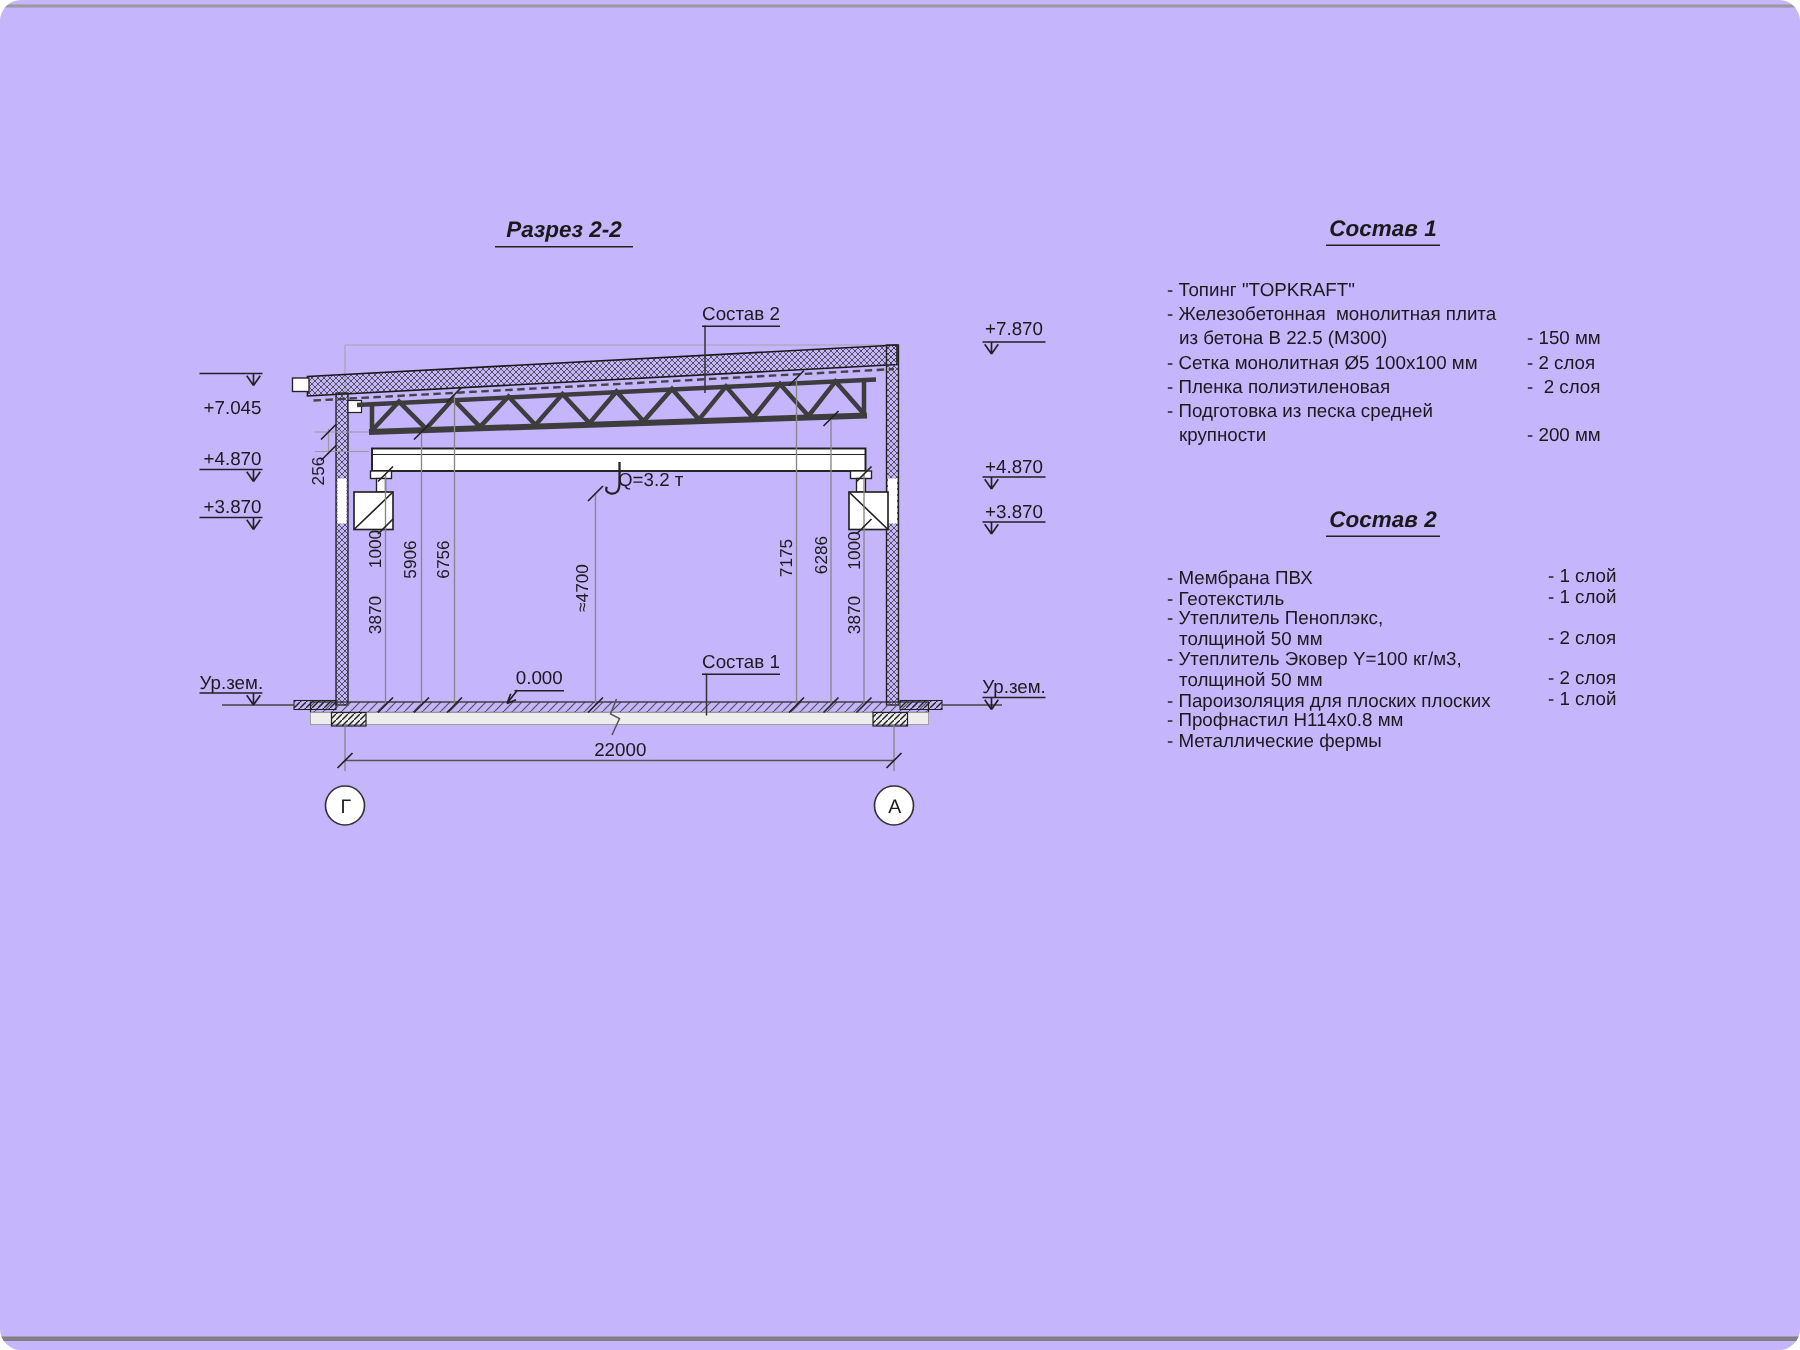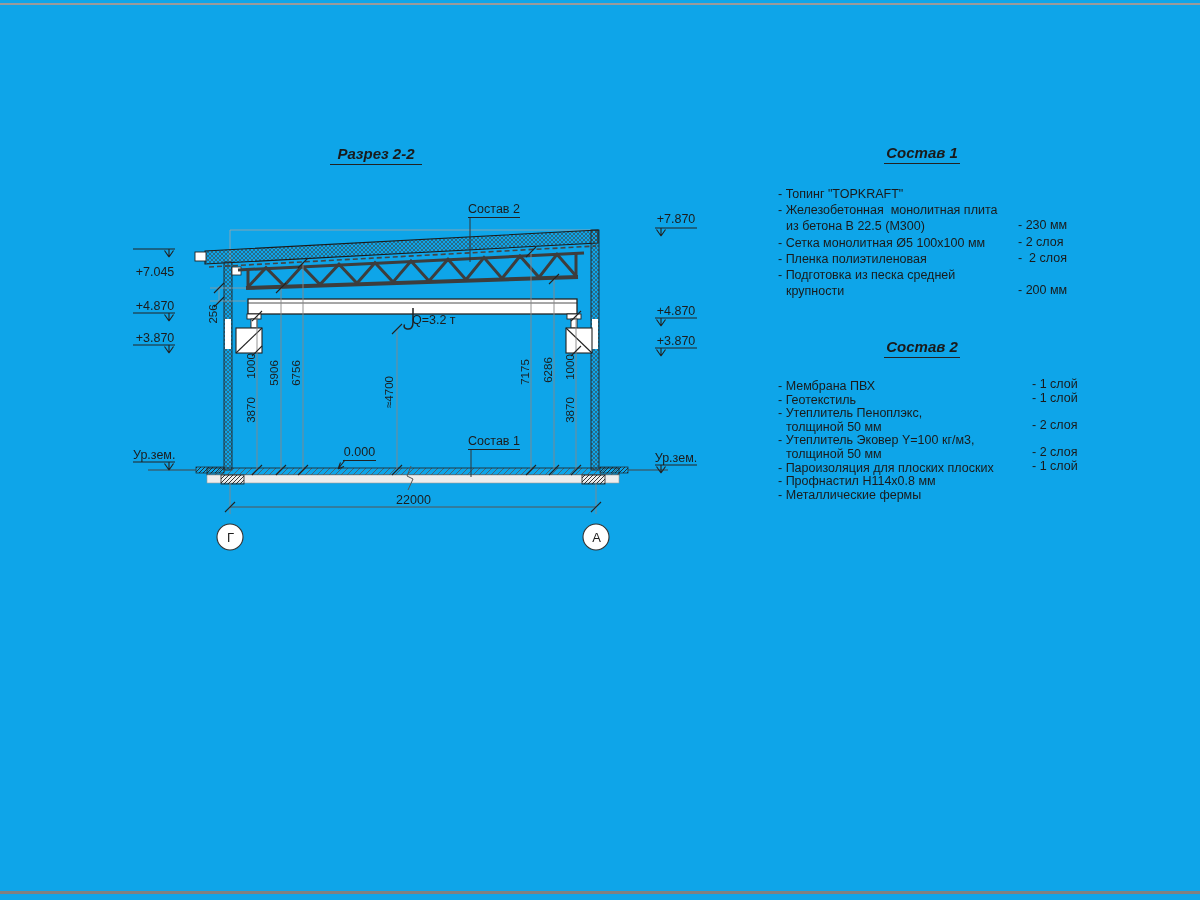--- a/index.html
+++ b/index.html
@@ -1,17 +1,17 @@
 <!DOCTYPE html>
 <html><head>
 <meta charset="utf-8">
 <style>
   html,body{margin:0;padding:0;background:#fff;}
-  #page{position:relative;width:1200px;height:900px;background:#0ea5e9;overflow:hidden;
-        font-family:"Liberation Sans",sans-serif;color:#1a1a1a;}
+  #page{position:relative;width:1200px;height:900px;background:#c4b5fd;overflow:hidden;
+        font-family:"Liberation Sans",sans-serif;color:#1a1a1a;border-radius:14px;}
   .edge{position:absolute;left:0;width:1200px;background:#9a9a9a;}
   #svgwrap{position:absolute;left:0;top:0;width:1200px;height:900px;}
   .lab{position:absolute;font-size:12.5px;color:#1c1c1c;white-space:nowrap;}
   .ctr{text-align:center;}
   .und{border-bottom:1.2px solid #222;padding-bottom:1px;}
   .rot{position:absolute;font-size:11.5px;color:#1c1c1c;text-align:center;transform:rotate(-90deg);transform-origin:center;}
   #title{position:absolute;left:330px;top:145px;width:92px;text-align:center;
          font-size:15px;font-weight:bold;font-style:italic;border-bottom:1.4px solid #222;padding-bottom:2px;}
   .spec-head{position:absolute;width:76px;text-align:center;font-size:15px;font-weight:bold;font-style:italic;
              border-bottom:1.2px solid #222;padding-bottom:2px;}
@@ -169,21 +169,21 @@
   <span class="rot" style="left:366px;top:386px;width:46px;">≈4700</span>
   <span class="rot" style="left:502px;top:366px;width:46px;">7175</span>
   <span class="rot" style="left:525px;top:364px;width:46px;">6286</span>
   <span class="rot" style="left:547px;top:361px;width:46px;">1000</span>
   <span class="rot" style="left:547px;top:404px;width:46px;">3870</span>
 
   <div class="spec-head" style="left:884px;top:144px;">Состав 1</div>
   <div id="spec1-list" class="spec" style="top:185px;">
     <div class="srow"><span class="stxt">- Топинг "TOPKRAFT"</span><span class="sval v1"></span></div>
     <div class="srow"><span class="stxt">- Железобетонная  монолитная плита</span><span class="sval v1"></span></div>
-    <div class="srow ind"><span class="stxt">из бетона В 22.5 (М300)</span><span class="sval v1">- 230 мм</span></div>
+    <div class="srow ind"><span class="stxt">из бетона В 22.5 (М300)</span><span class="sval v1">- 150 мм</span></div>
     <div class="srow"><span class="stxt">- Сетка монолитная Ø5 100x100 мм</span><span class="sval v1">- 2 слоя</span></div>
     <div class="srow"><span class="stxt">- Пленка полиэтиленовая</span><span class="sval v1">-  2 слоя</span></div>
     <div class="srow"><span class="stxt">- Подготовка из песка средней</span><span class="sval v1"></span></div>
     <div class="srow ind"><span class="stxt">крупности</span><span class="sval v1">- 200 мм</span></div>
   </div>
 
   <div class="spec-head" style="left:884px;top:338px;">Состав 2</div>
   <div id="spec2-list" class="spec" style="top:378px;">
     <div class="srow"><span class="stxt">- Мембрана ПВХ</span><span class="sval v2">- 1 слой</span></div>
     <div class="srow"><span class="stxt">- Геотекстиль</span><span class="sval v2">- 1 слой</span></div>

